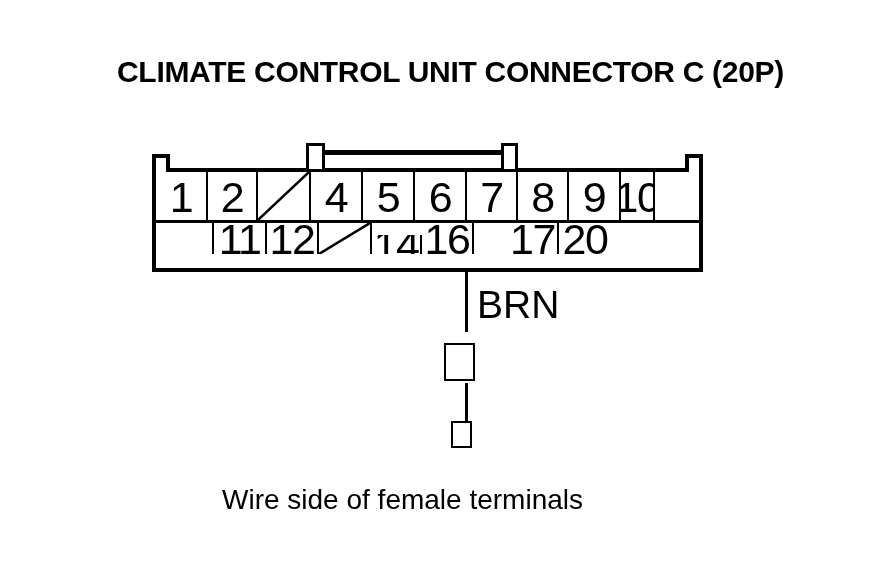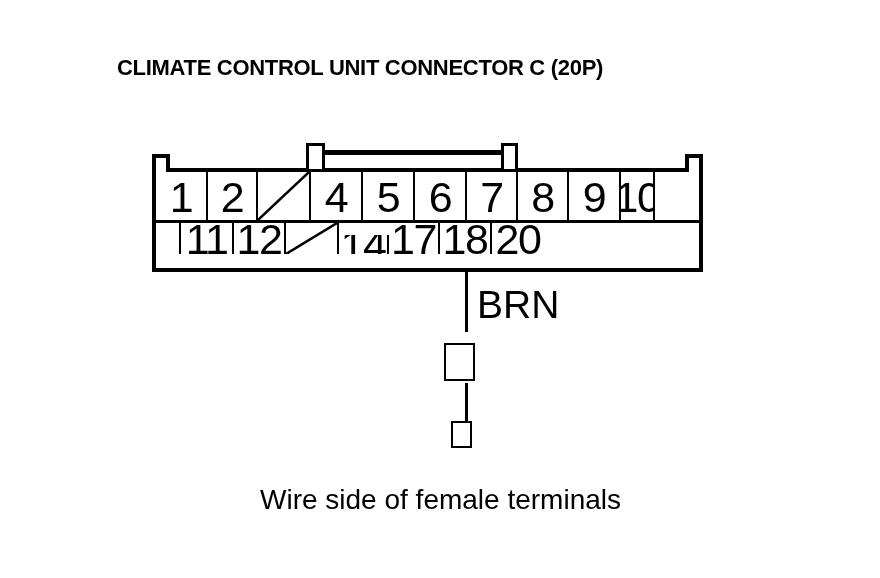--- a/index.html
+++ b/index.html
@@ -10,29 +10,28 @@
     background: #ffffff;
     font-family: "Liberation Sans", sans-serif;
     color: #000;
     overflow: hidden;
   }
   .abs { position: absolute; }
 
   
   .title {
     left: 117px; top: 55px;
-    font-size: 22px; font-weight: bold;
+    font-size: 30px; font-weight: bold;
     letter-spacing: -0.3px;
     white-space: nowrap;
   }
   .caption {
     left: 222px; top: 484px;
     font-size: 28px;
     white-space: nowrap;
-    margin-left: 38px;
   }
 
   
   .shell {
     left: 152px; top: 168px;
     width: 551px; height: 104px;
     border: 4px solid #000;
     box-sizing: border-box;
     background: #fff;
     z-index: 1;
@@ -64,21 +63,21 @@
     z-index: 2;
   }
 
   
   .pin-row {
     left: 156px; width: 543px;
     display: flex;
     z-index: 4;
   }
   .pin-row.top    { top: 172px; height: 48px; }
-  .pin-row.bottom { top: 223px; height: 31px; }
+  .pin-row.bottom { top: 223px; height: 31px; padding-left: 33px; }
   .row-divider {
     left: 156px; top: 220px;
     width: 543px; height: 3px;
     background: #000;
     z-index: 4;
   }
   .cell {
     flex: 0 0 auto;
     box-sizing: border-box;
     border-right: 2.5px solid #000;
@@ -175,25 +174,25 @@
         <span class="num">12</span>
       </div>
       <div class="cell slash" style="width: 53px;">
         <svg viewBox="0 0 100 100" preserveAspectRatio="none">
           <line x1="0" y1="100" x2="100" y2="0" stroke="#000" stroke-width="2.5" vector-effect="non-scaling-stroke"></line>
         </svg>
       </div>
       <div class="cell pin" style="width: 50px; margin-top: 12px;">
         <span class="num">14</span>
       </div>
-      <div class="cell pin" style="width: 51px;">
+      <div class="cell pin" style="width: 52px;">
+        <span class="num">16</span>
+      </div>
+      <div class="cell pin" style="width: 51px; margin-left: 34px;">
         <span class="num">17</span>
-      </div>
-      <div class="cell pin" style="width: 52px;">
-        <span class="num">18</span>
       </div>
       <div class="cell pin" style="width: 52px;">
         <span class="num">20</span>
       </div>
     </div>
 
   <div class="abs wire seg1"></div>
   <div class="abs wire-label">BRN</div>
   <div class="abs term large"></div>
   <div class="abs wire seg2"></div>

